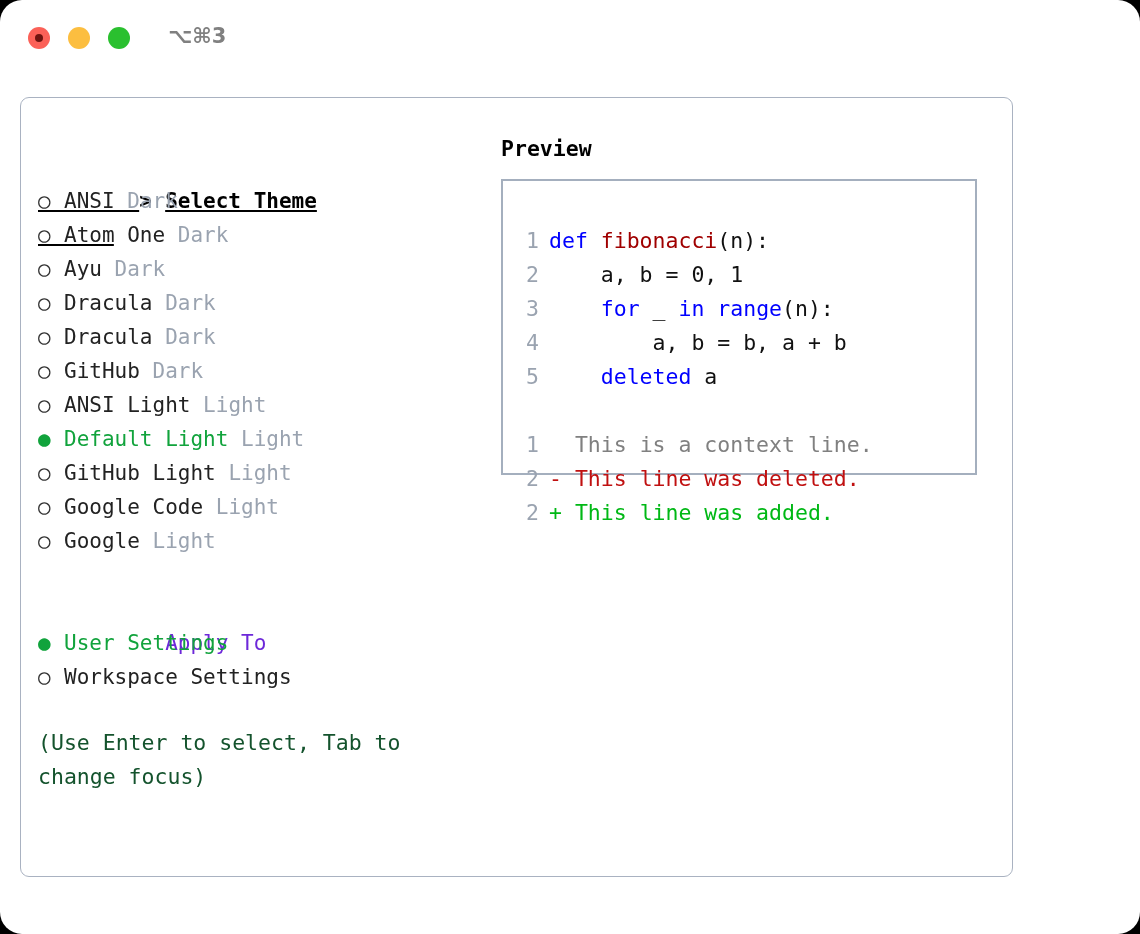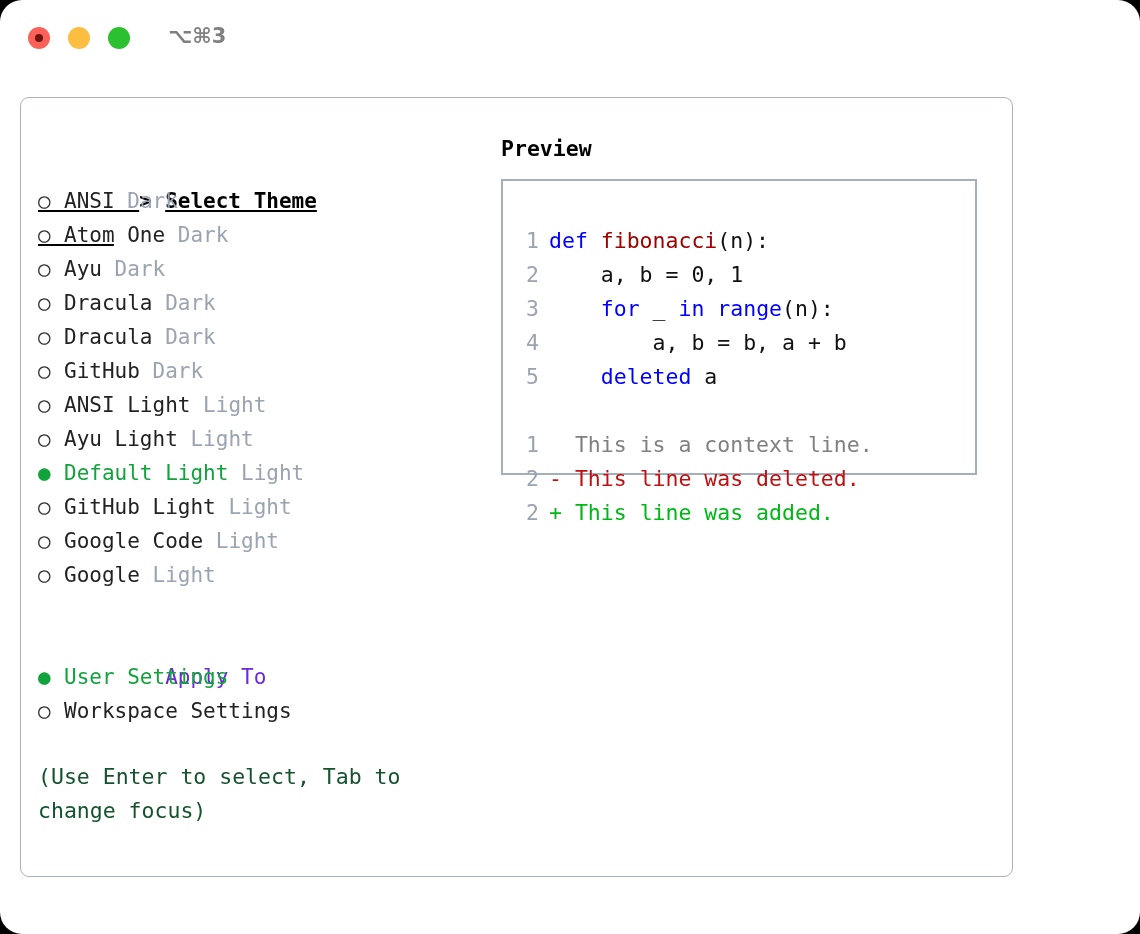--- a/index.html
+++ b/index.html
@@ -191,21 +191,20 @@
       </div>
 
       <div id="theme-items">
           <div class="row"><span class="marker">○</span><span>ANSI</span><span> </span><span class="suffix">Dark</span></div>
           <div class="row"><span class="marker">○</span><span>Atom One</span><span> </span><span class="suffix">Dark</span></div>
           <div class="row"><span class="marker">○</span><span>Ayu</span><span> </span><span class="suffix">Dark</span></div>
           <div class="row"><span class="marker">○</span><span>Dracula</span><span> </span><span class="suffix">Dark</span></div>
           <div class="row"><span class="marker">○</span><span>Dracula</span><span> </span><span class="suffix">Dark</span></div>
           <div class="row"><span class="marker">○</span><span>GitHub</span><span> </span><span class="suffix">Dark</span></div>
           <div class="row"><span class="marker">○</span><span>ANSI Light</span><span> </span><span class="suffix">Light</span></div>
-          <div class="row"><span class="marker">○</span><span>Ayu Light</span><span> </span><span class="suffix">Light</span></div>
           <div class="row selected"><span class="marker">●</span><span>Default Light</span><span> </span><span class="suffix">Light</span></div>
           <div class="row"><span class="marker">○</span><span>GitHub Light</span><span> </span><span class="suffix">Light</span></div>
           <div class="row"><span class="marker">○</span><span>Google Code</span><span> </span><span class="suffix">Light</span></div>
           <div class="row"><span class="marker">○</span><span>Google</span><span> </span><span class="suffix">Light</span></div>
         </div>
 
       <div class="section-gap"></div>
 
       <div class="row section-title">
         <span class="marker">&nbsp;</span><span>Apply To</span>

